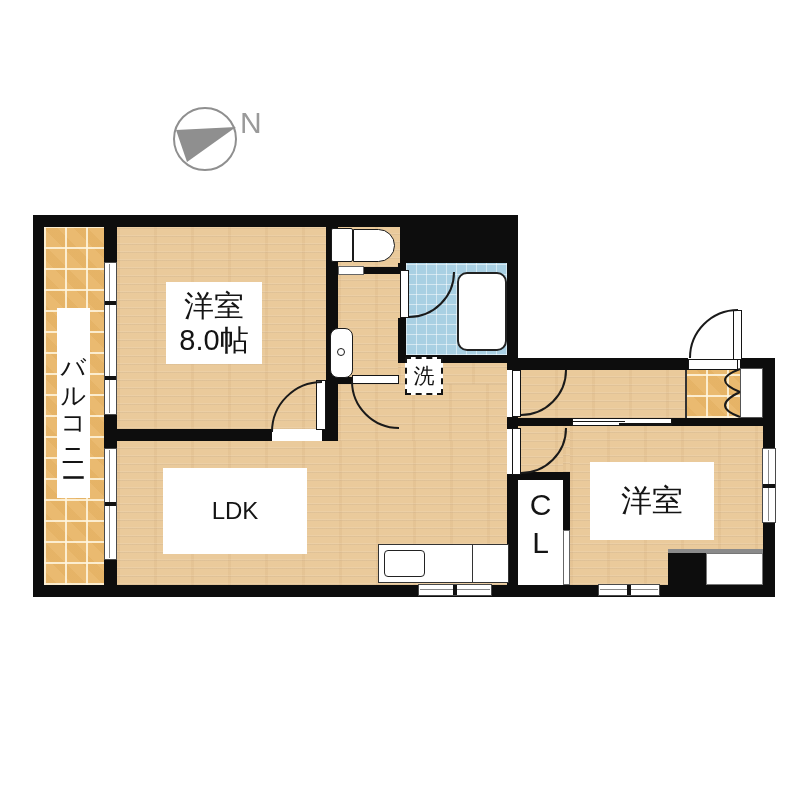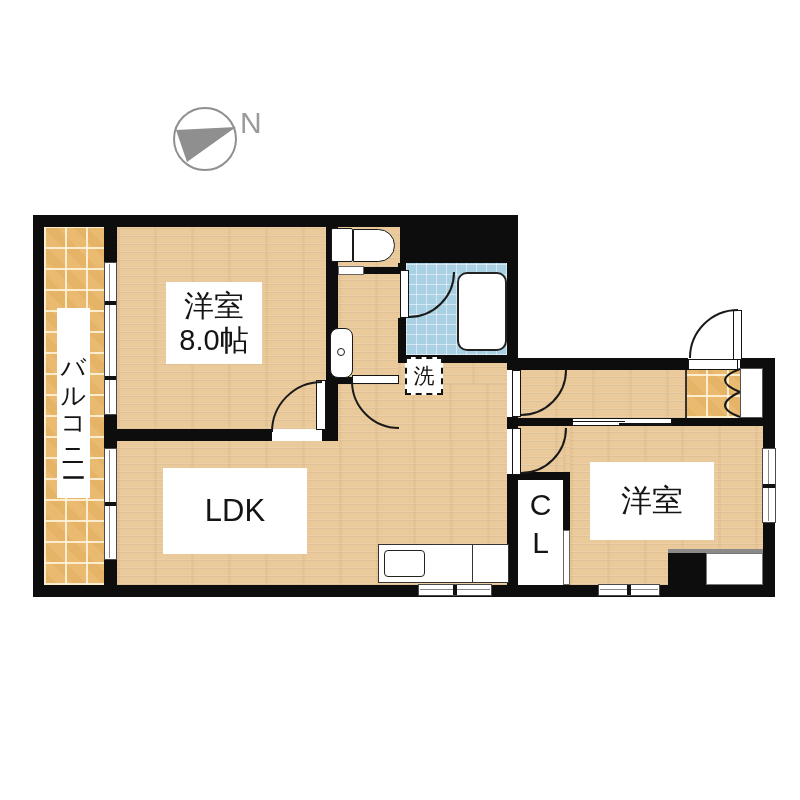--- a/index.html
+++ b/index.html
@@ -130,21 +130,21 @@
     <div class="abs" style="left:5px;top:5px;width:41px;height:27px;background:#fff;border:1.5px solid #222;border-radius:4px;box-sizing:border-box;"></div>
   </div>
   <div class="abs" style="left:405px;top:357px;width:38px;height:38px;background:#fff;border:2px dashed #141414;box-sizing:border-box;display:flex;align-items:center;justify-content:center;font-size:21px;color:#141414;">
     <span>洗</span>
   </div>
 
   <div class="label-box" style="left:166px;top:282px;width:96px;height:82px;font-size:30px;">
     <span>洋室</span>
     <span style="font-size:29px;">8.0帖</span>
   </div>
-  <div class="label-box" style="left:163px;top:468px;width:144px;height:86px;font-size:31px;">
+  <div class="label-box" style="left:163px;top:468px;width:144px;height:86px;font-size:24px;">
     <span>LDK</span>
   </div>
   <div class="label-box" style="left:590px;top:462px;width:124px;height:78px;font-size:31px;">
     <span>洋室</span>
   </div>
   <div class="label-box vtext" style="left:57px;top:308px;width:33px;height:190px;font-size:25px;">
     <span>バルコニー</span>
   </div>
   <div class="abs" style="left:518px;top:486px;width:45px;height:90px;display:flex;flex-direction:column;align-items:center;justify-content:flex-start;font-size:30px;line-height:38px;color:#141414;">
     <span>C</span>

